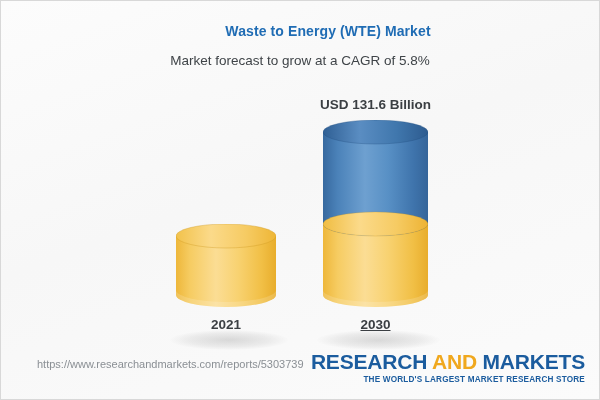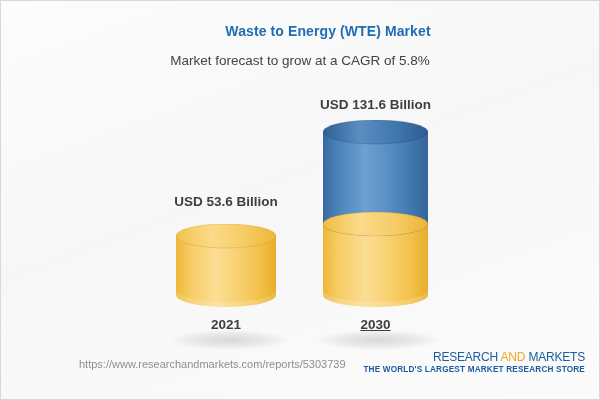--- a/index.html
+++ b/index.html
@@ -104,22 +104,22 @@
     color: #8a8f94;
     white-space: nowrap;
   }
   #logo {
     position: absolute;
     right: 16px;
     top: 6px;
     text-align: right;
   }
   #logo-wordmark {
-    font-size: 12px;
-    font-weight: normal;
+    font-size: 21px;
+    font-weight: bold;
     letter-spacing: -0.2px;
     color: #1b5c9e;
     white-space: nowrap;
   }
   #logo-wordmark .gold { color: #f0a81e; }
   #logo-tagline {
     margin-top: 1px;
     font-size: 8.2px;
     font-weight: bold;
     letter-spacing: 0.18px;
@@ -134,21 +134,20 @@
 <div id="page">
 
   <div id="chart-title">Waste to Energy (WTE) Market</div>
 
   <div id="chart-subtitle">Market forecast to grow at a CAGR of 5.8%</div>
 
   <div id="plot">
 
     <div class="bar-group" id="group-2024" style="left:175px; width:100px; height:345px;">
 
-      <div class="bar-label" style="top:193px;">USD 53.6 Billion</div>
 
       <div class="shadow" style="left:-6px; width:118px; height:20px; bottom:-4px;"></div>
 
       <div class="cylinder" style="bottom:39px; width:100px; height:83px;">
         <svg width="100" height="83" viewBox="0 0 100 83">
           <defs>
             <linearGradient id="goldBody" x1="0" y1="0" x2="1" y2="0">
               <stop offset="0%" stop-color="#eeb73a"></stop>
               <stop offset="14%" stop-color="#f6cc62"></stop>
               <stop offset="40%" stop-color="#fbdd94"></stop>
@@ -226,21 +225,21 @@
           <ellipse cx="52.5" cy="12" rx="52.5" ry="12" fill="url(#blueTop)"></ellipse>
           <ellipse cx="52.5" cy="12" rx="52.5" ry="12" fill="none" stroke="rgba(30,75,125,0.40)" stroke-width="0.8"></ellipse>
         </svg>
       </div>
 
       <div class="cat-label" style="top:316px;text-decoration:underline;">2030</div>
     </div>
   </div>
 
   <div id="footer">
-    <a id="footer-url" href="#" style="text-decoration:none;margin-left:42px;">https://www.researchandmarkets.com/reports/5303739</a>
+    <a id="footer-url" href="#" style="text-decoration:none;">https://www.researchandmarkets.com/reports/5303739</a>
 
     <div id="logo">
       <div id="logo-wordmark">
         <span>RESEARCH</span><span> </span><span class="gold">AND</span><span> </span><span>MARKETS</span>
       </div>
       <div id="logo-tagline">THE WORLD'S LARGEST MARKET RESEARCH STORE</div>
     </div>
   </div>
 
 </div>

